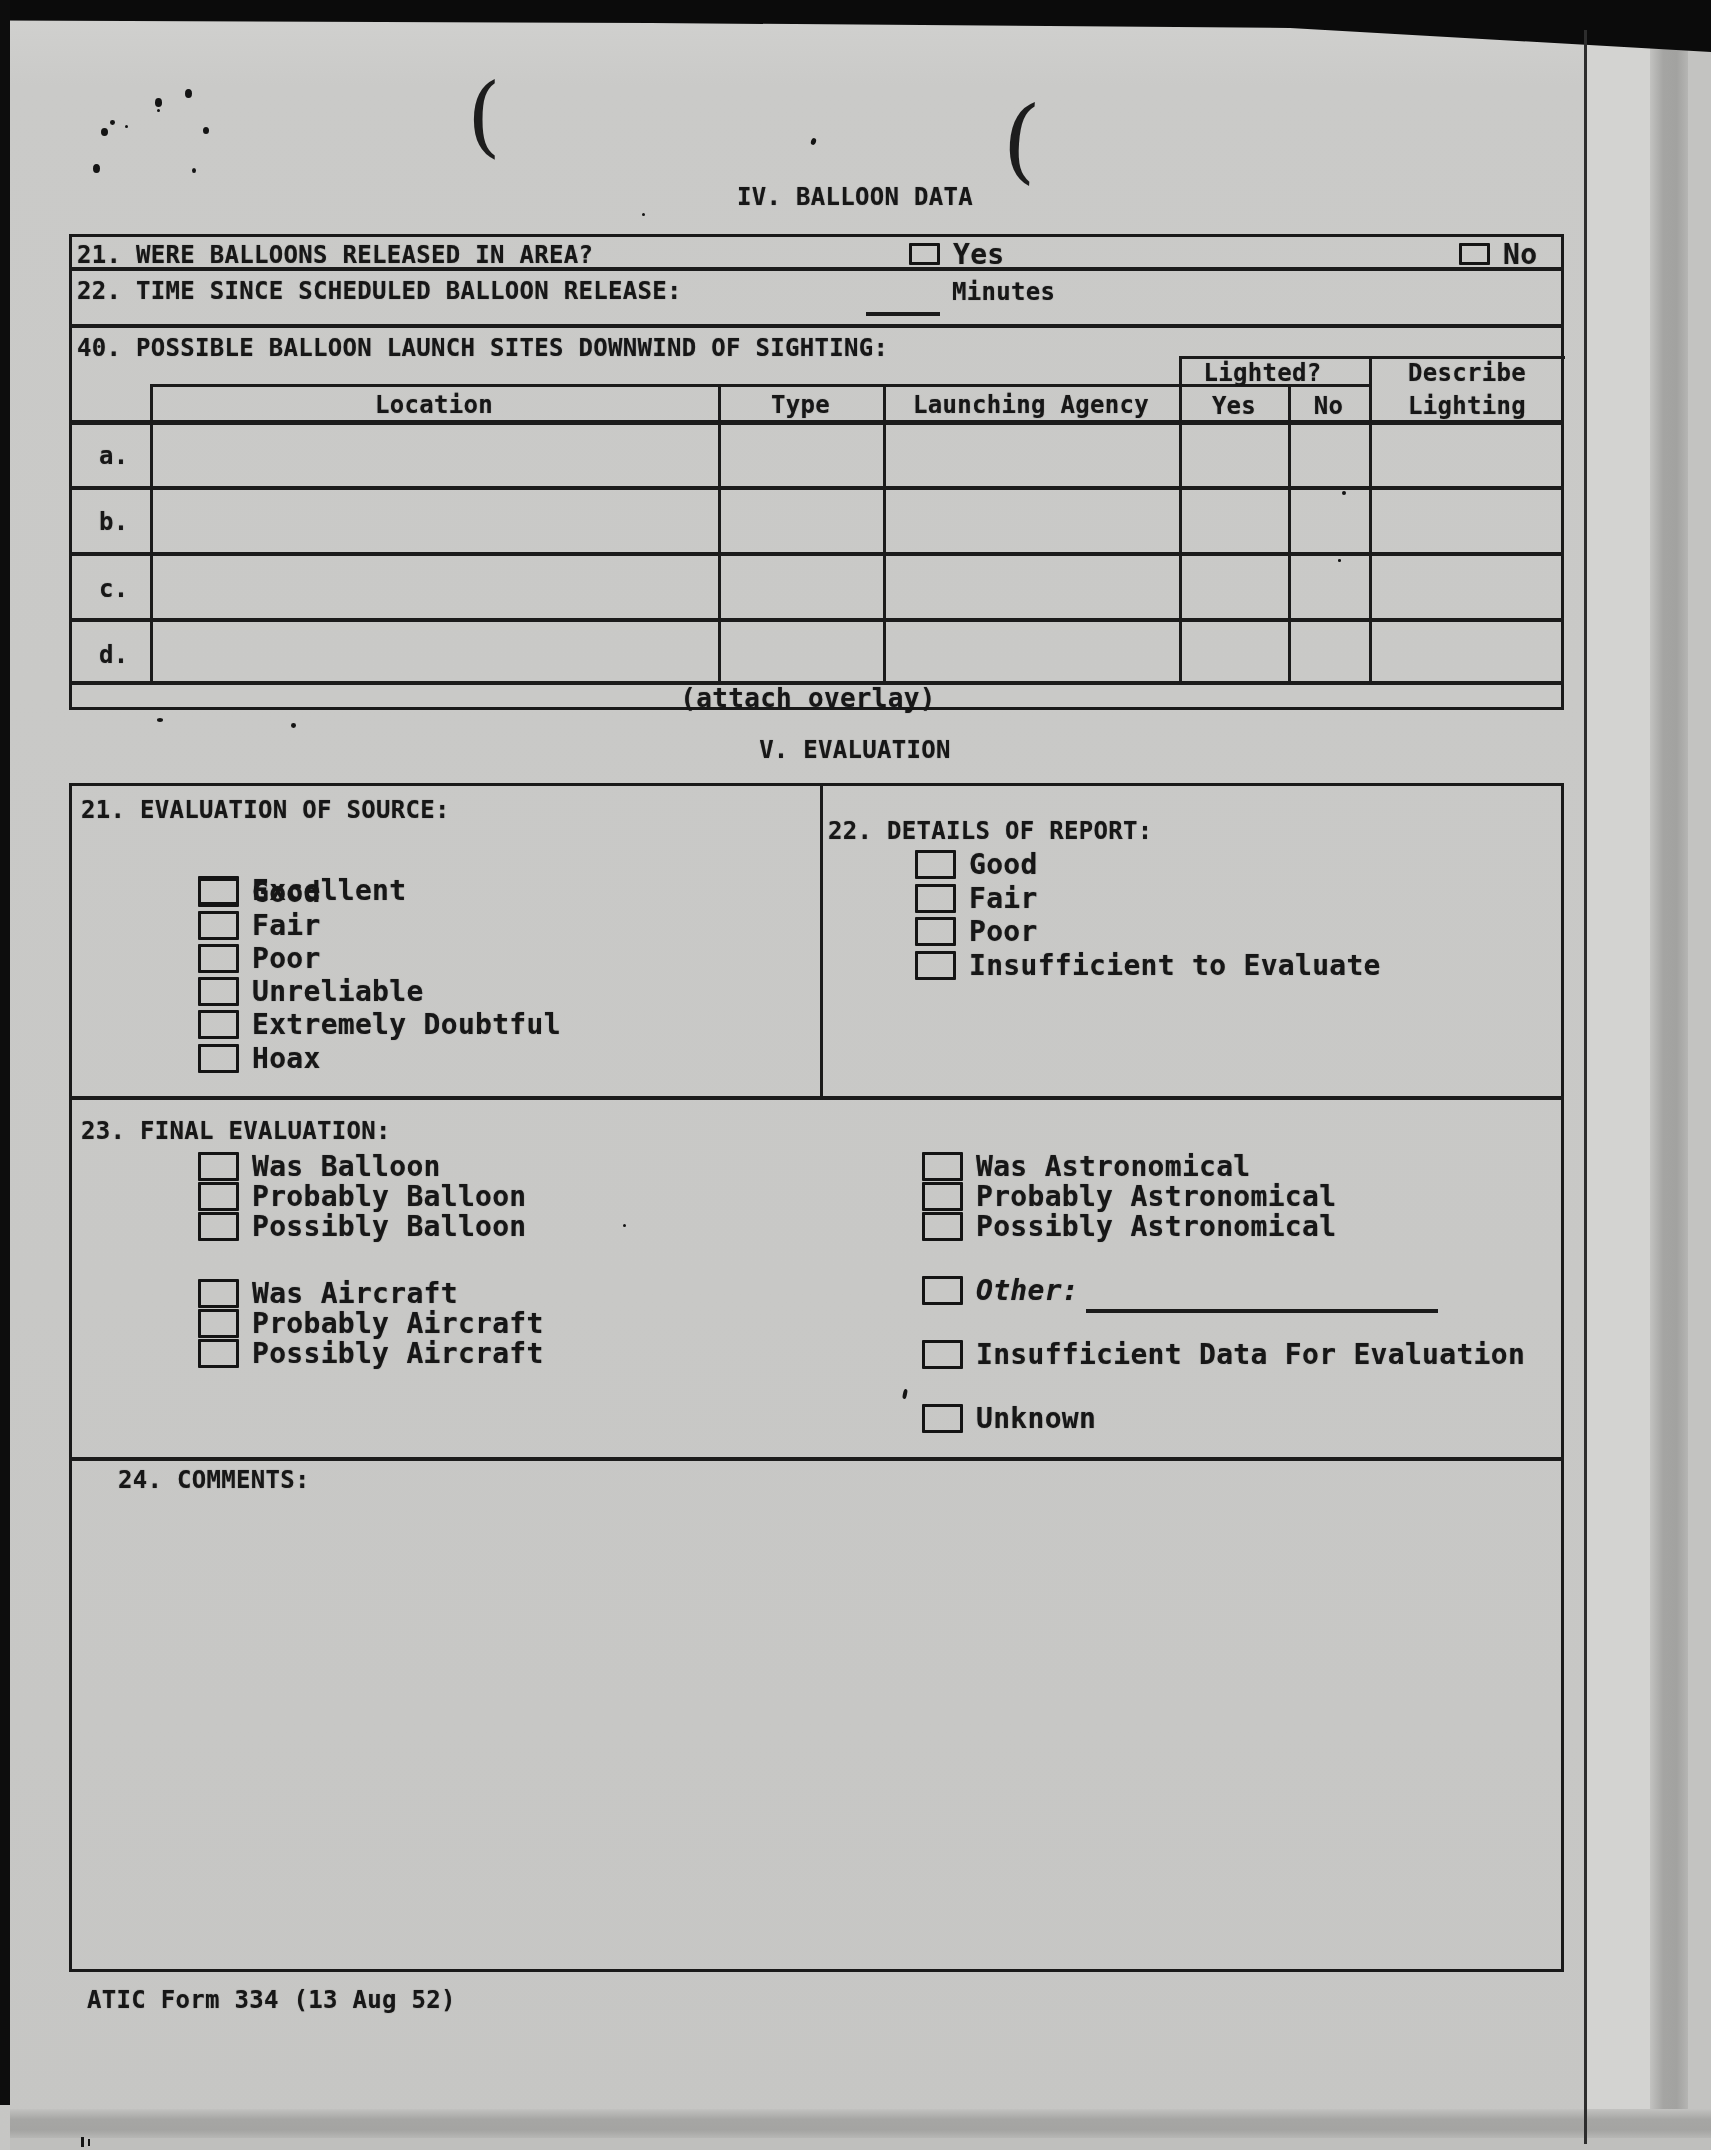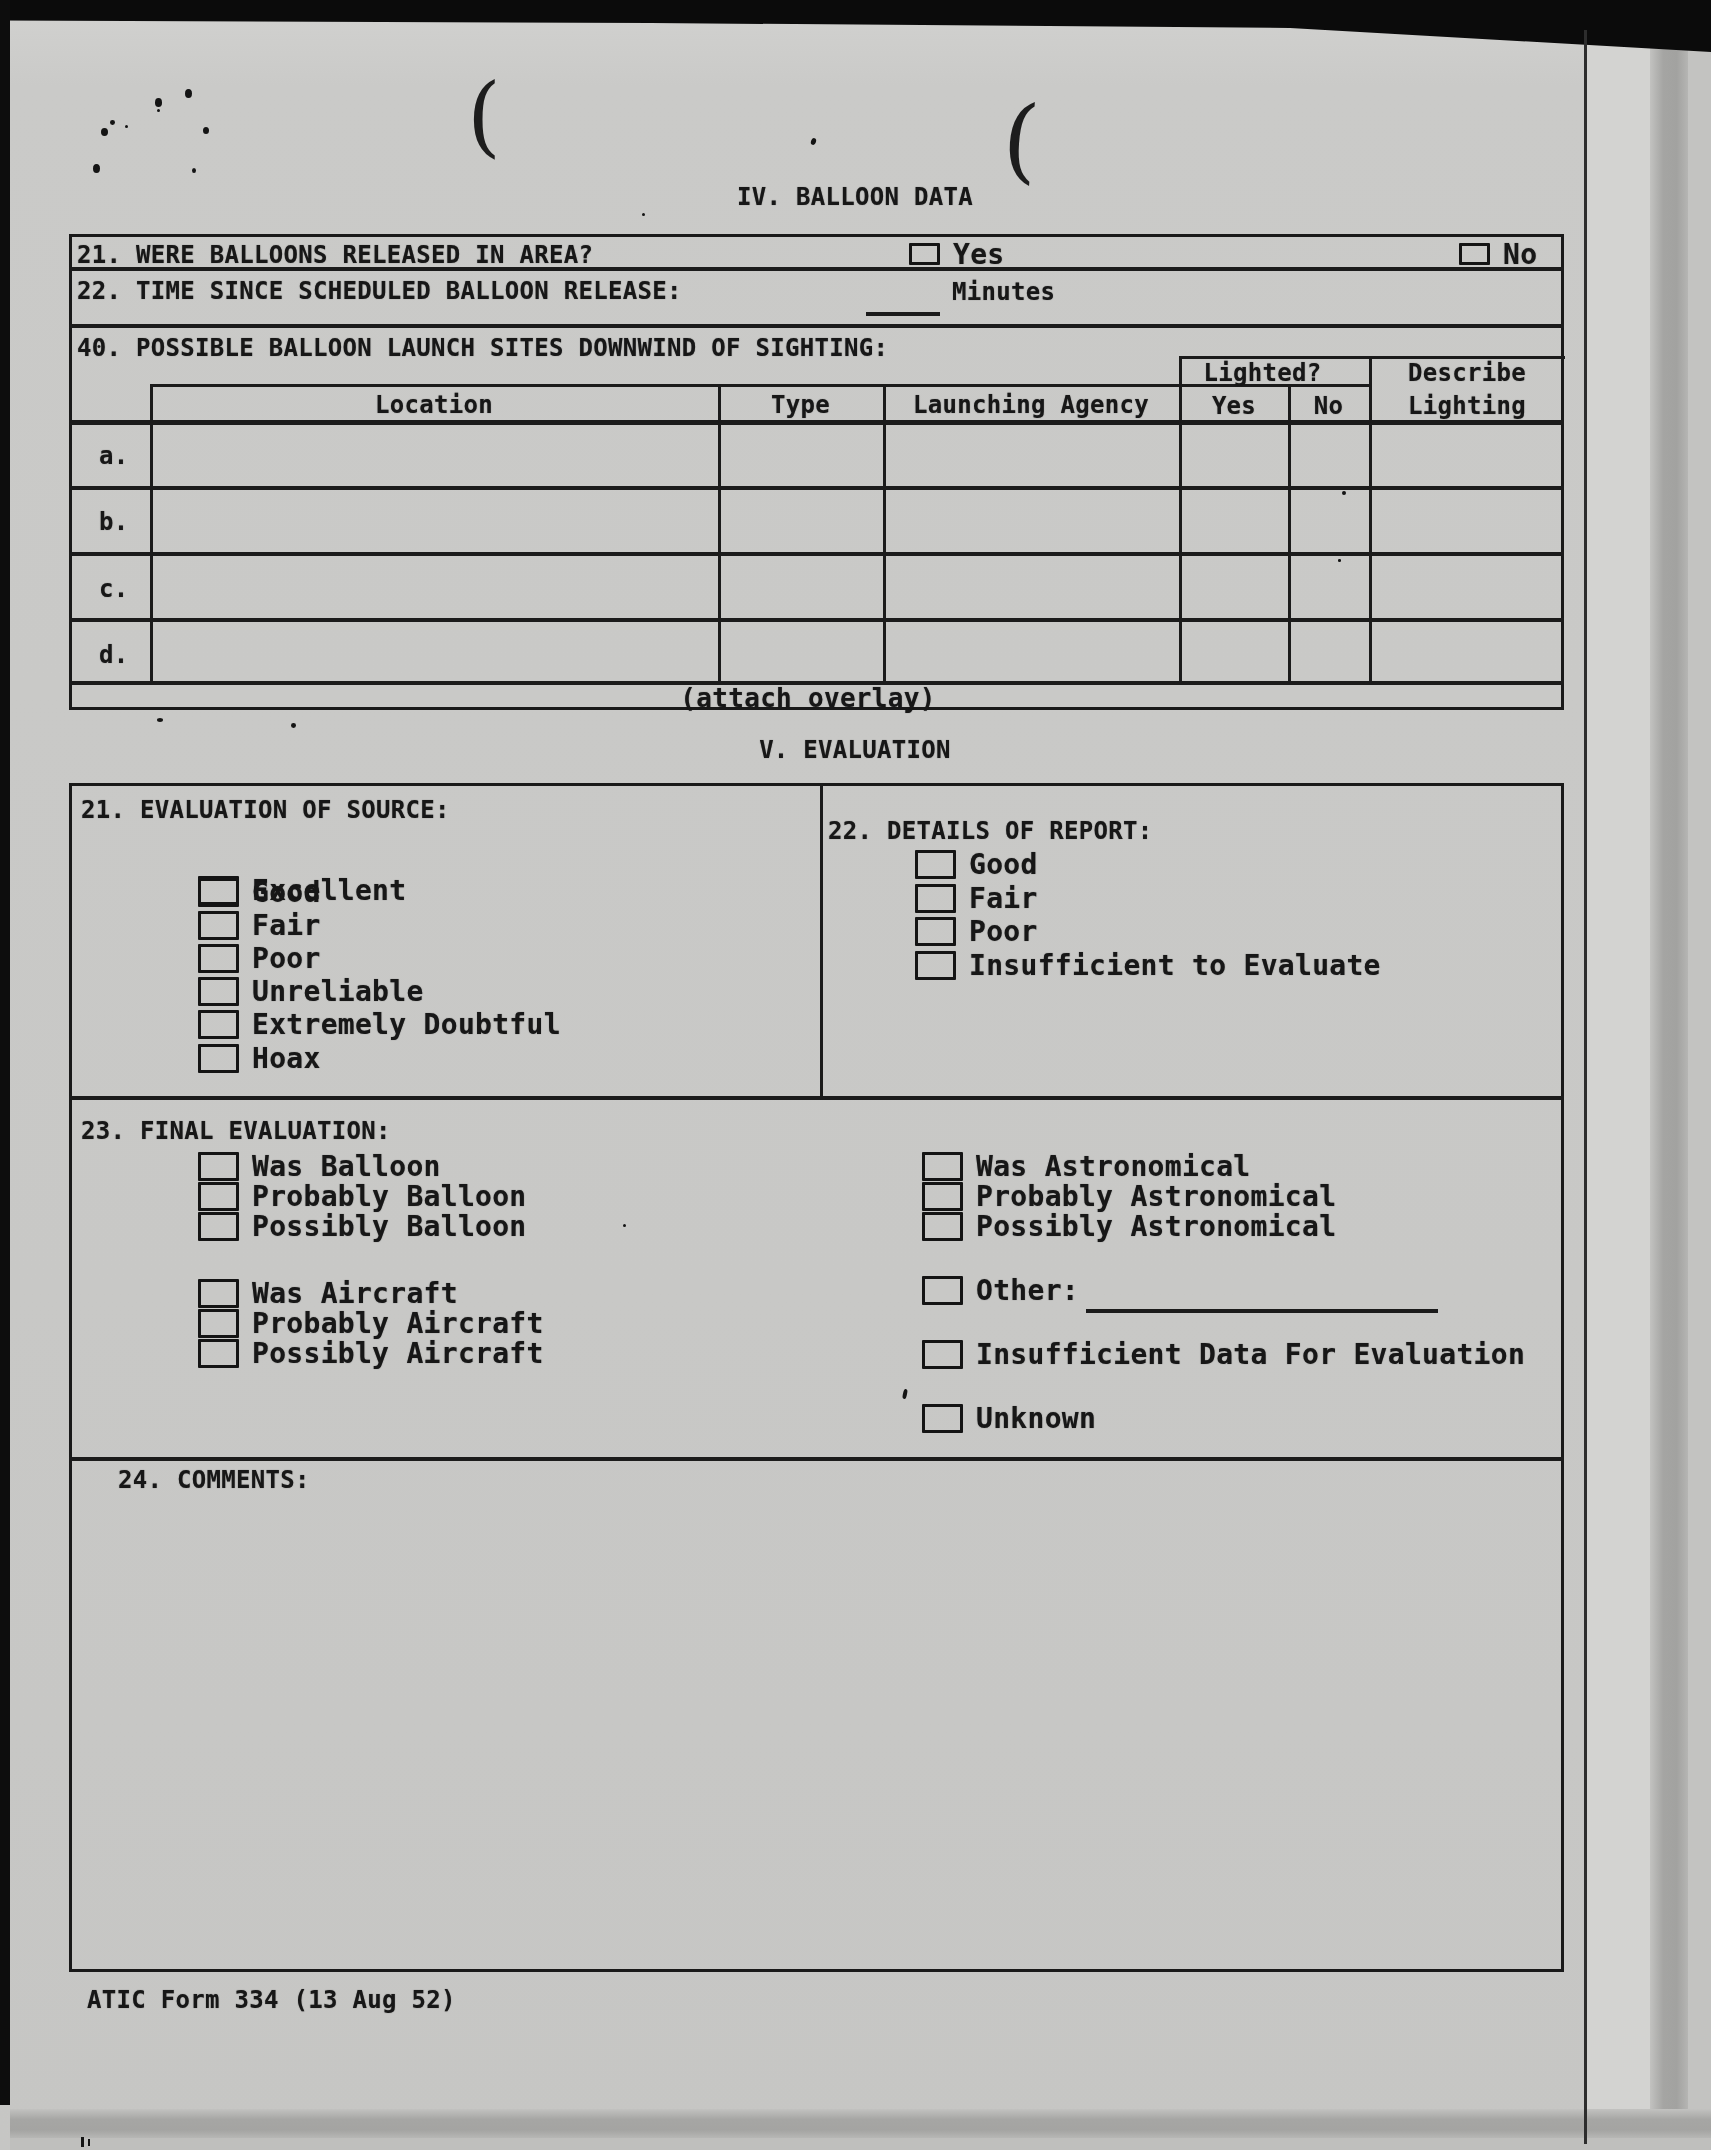--- a/index.html
+++ b/index.html
@@ -215,21 +215,21 @@
   <span>Was Astronomical</span>
 </div>
 <div class="opt" style="left:922px;top:1181px;">
   <span class="chk"></span>
   <span>Probably Astronomical</span>
 </div>
 <div class="opt" style="left:922px;top:1211px;">
   <span class="chk"></span>
   <span>Possibly Astronomical</span>
 </div>
-<div class="opt" style="left:922px;top:1275px;">
+<div class="opt" style="left:922px;top:1275px;font-style:italic;">
   <span class="chk"></span>
   <span>Other:</span>
 </div>
 <div class="hl" style="left:1086px;top:1309px;width:352px;"></div>
 <div class="opt" style="left:922px;top:1339px;">
   <span class="chk"></span>
   <span>Insufficient Data For Evaluation</span>
 </div>
 <div class="opt" style="left:922px;top:1403px;">
   <span class="chk"></span>

